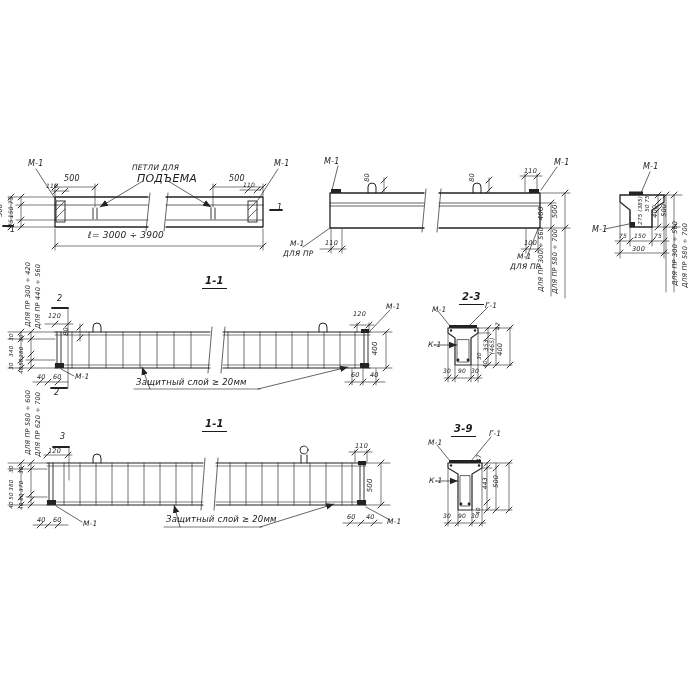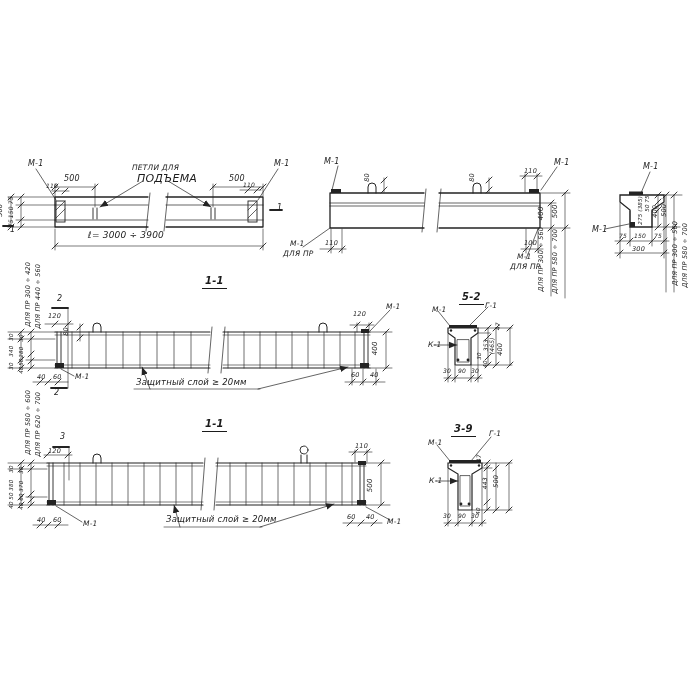--- a/index.html
+++ b/index.html
@@ -244,21 +244,21 @@
       <span class="lb" style="font-size: 6.5px; left: 53px; top: 374px;">60</span>
       <span class="lb" style="font-size: 7.5px; left: 75px; top: 373px;">М-1</span>
       <span class="lb" style="font-size: 8.5px; left: 136px; top: 378px;">Защитный слой ≥ 20мм</span>
       <span class="lb" style="font-size: 6.5px; left: 353px; top: 311px;">120</span>
       <span class="lb" style="font-size: 7.5px; left: 386px; top: 303px;">М-1</span>
       <span class="lb rot" style="font-size: 7px; left: 379px; top: 348.25px;">400</span>
       <span class="lb" style="font-size: 6.5px; left: 351px; top: 372px;">60</span>
       <span class="lb" style="font-size: 6.5px; left: 370px; top: 372px;">40</span>
     </div>
   <div class="layer">
-      <span class="lb title" style="font-size: 10px; left: 459px; top: 292px;">5-2</span>
+      <span class="lb title" style="font-size: 10px; left: 459px; top: 292px;">2-3</span>
       <span class="lb" style="font-size: 7.5px; left: 432px; top: 306px;">М-1</span>
       <span class="lb" style="font-size: 7.5px; left: 485px; top: 302px;">Г-1</span>
       <span class="lb" style="font-size: 7.5px; left: 428px; top: 341px;">К-1</span>
       <span class="lb" style="font-size: 6px; left: 443px; top: 368px;">30</span>
       <span class="lb" style="font-size: 6px; left: 458px; top: 368px;">90</span>
       <span class="lb" style="font-size: 6px; left: 471px; top: 368px;">30</span>
       <span class="lb rot" style="font-size: 6px; left: 501px; top: 323.5px;">47</span>
       <span class="lb rot" style="font-size: 6px; left: 489px; top: 344.5px;">353</span>
       <span class="lb rot" style="font-size: 6px; left: 495px; top: 347.5px;">(465)</span>
       <span class="lb rot" style="font-size: 6.5px; left: 504px; top: 348.875px;">400</span>

